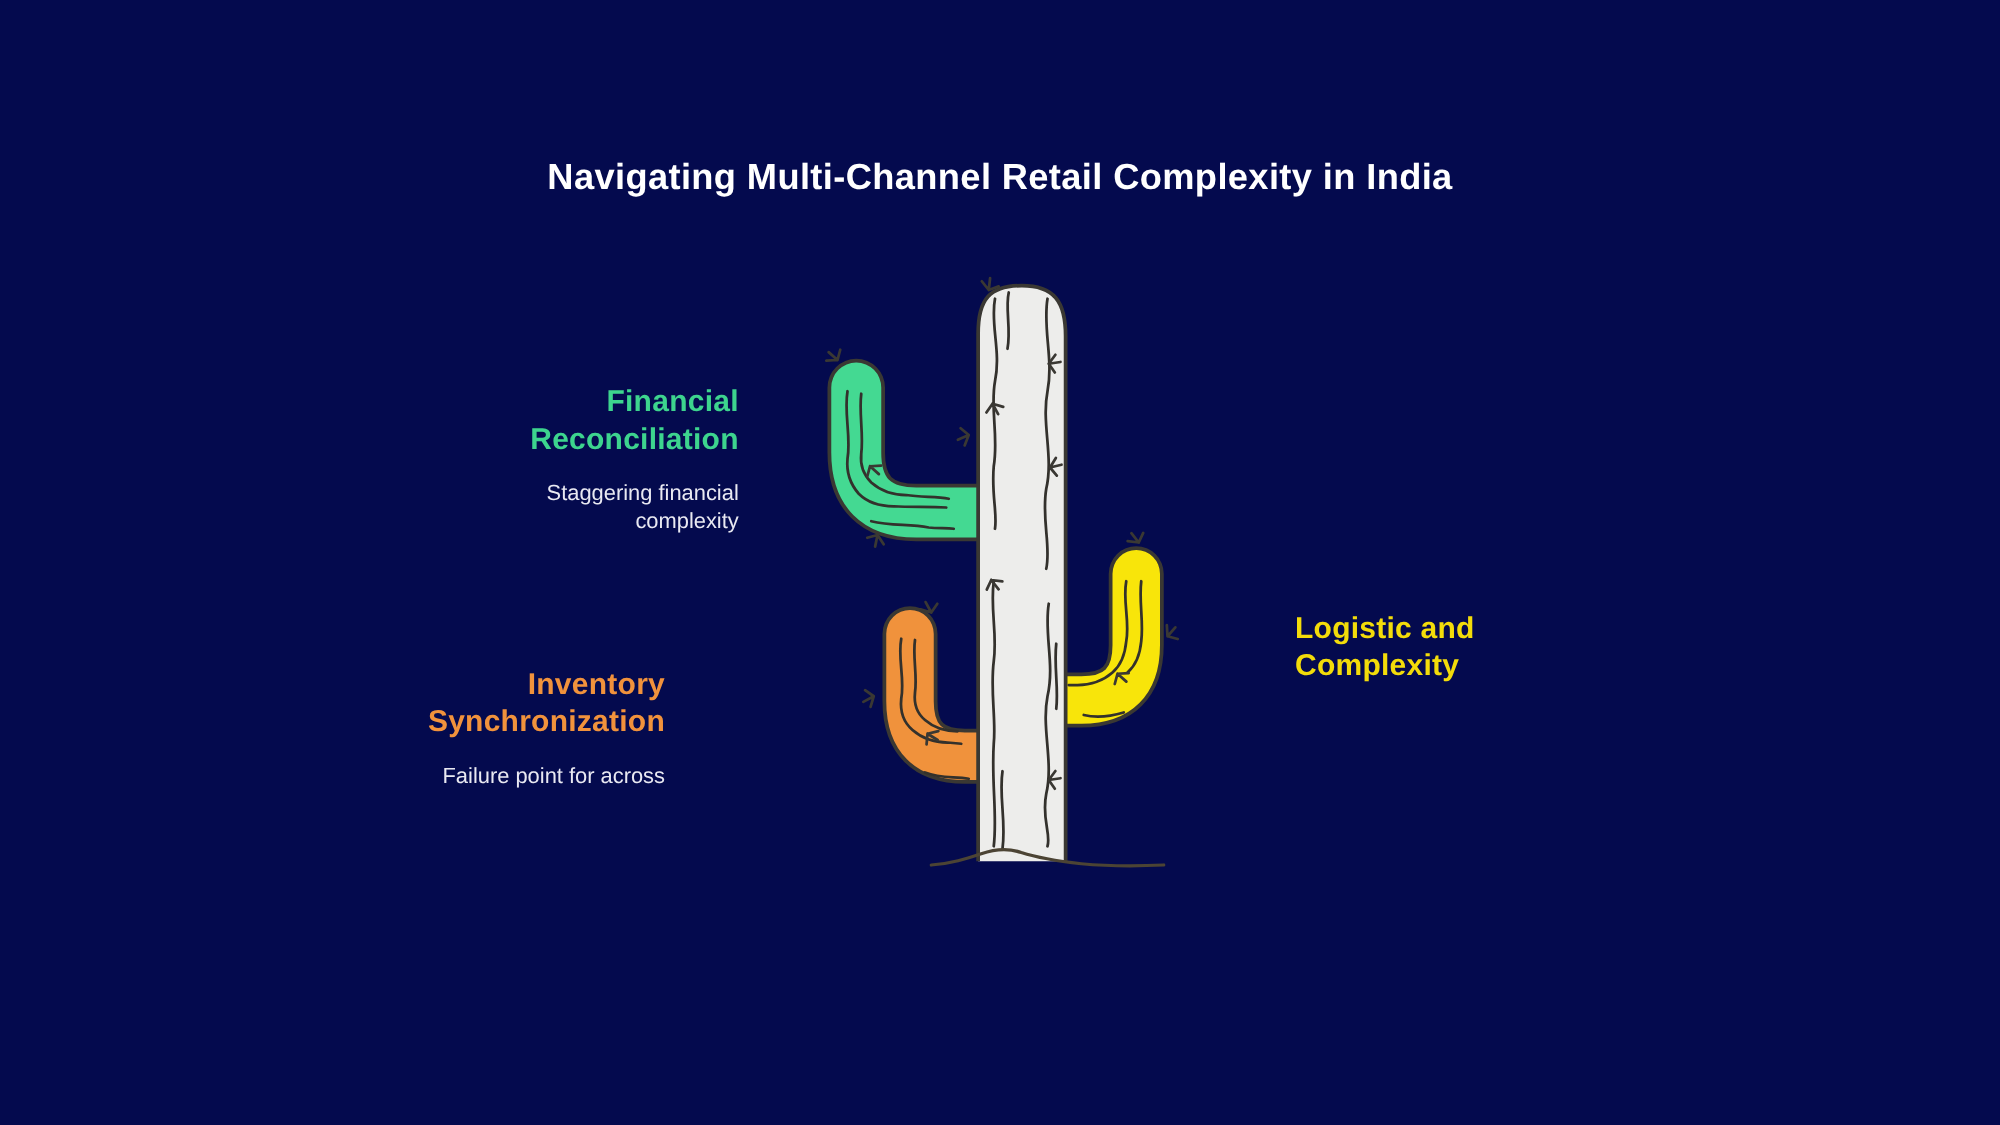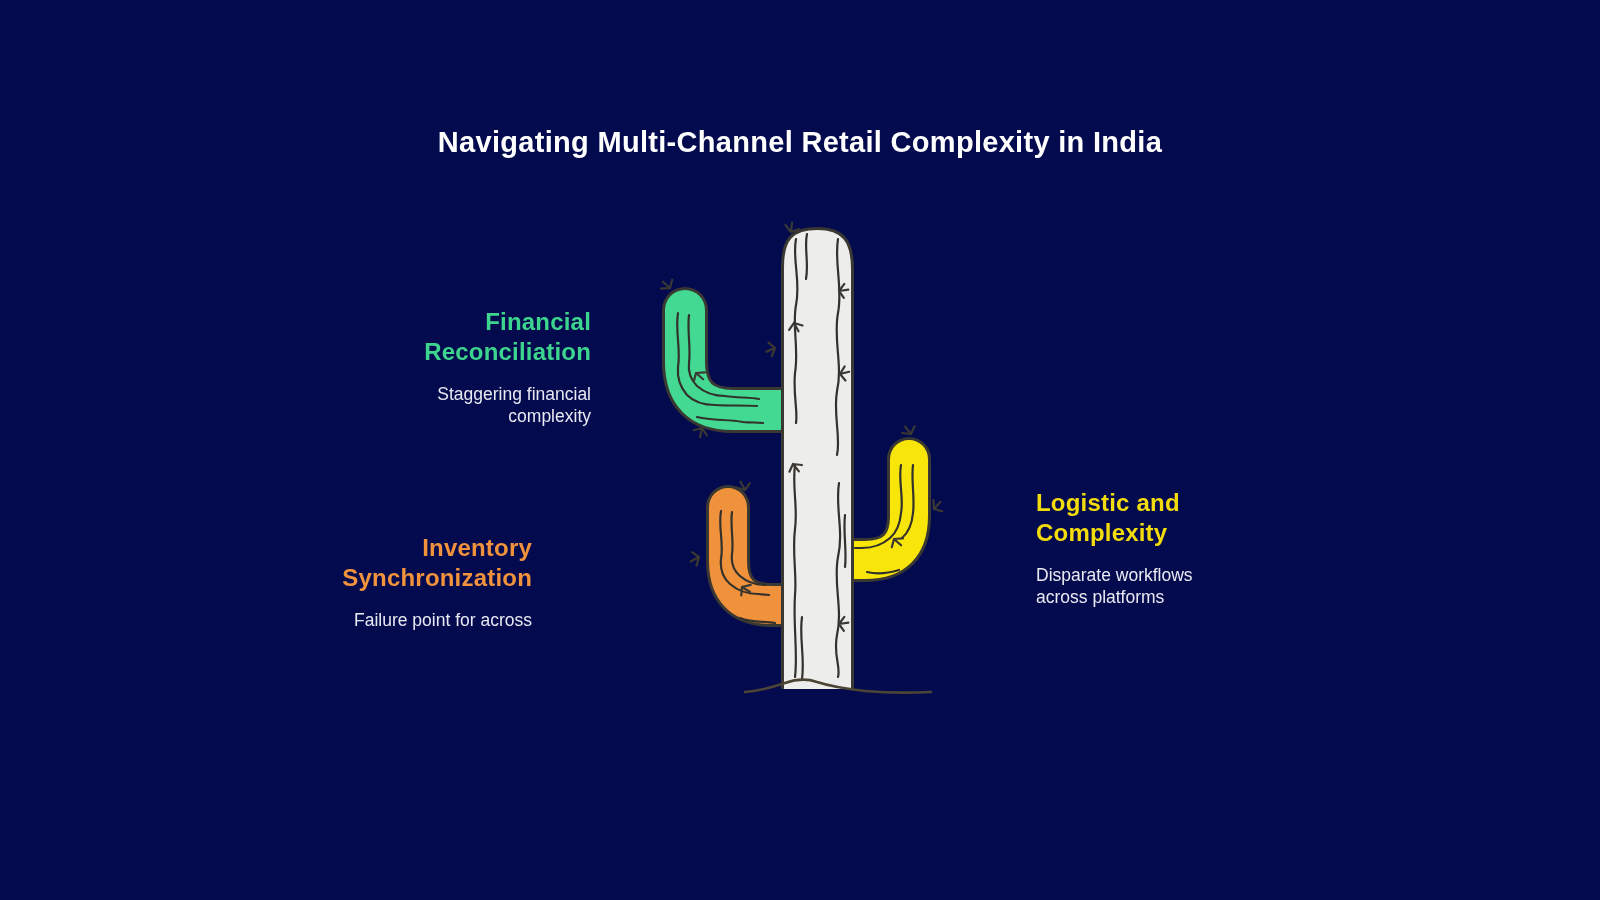--- a/index.html
+++ b/index.html
@@ -79,24 +79,20 @@
     <p style="color: rgb(233, 233, 242);">
       <span class="ln">Failure point for across</span>
     </p>
   </section>
 
   <section class="label align-left" id="sec-logistic">
     <h2 style="color: rgb(243, 220, 10);">
       <span class="ln">Logistic and</span>
       <span class="ln">Complexity</span>
     </h2>
-    <p style="color: rgb(233, 233, 242);">
-      <span class="ln">Disparate workflows</span>
-      <span class="ln">across platforms</span>
-    </p>
   </section>
 
   <svg class="cactus" viewBox="0 0 300 480" xmlns="http://www.w3.org/2000/svg">
     <defs>
       <g id="cf">
         <path class="cf-path" d="M0,0 L-8,-4 M0,0 L-3,-9 M0,0 L6,-6"></path>
       </g>
     </defs>
 
     <g>

